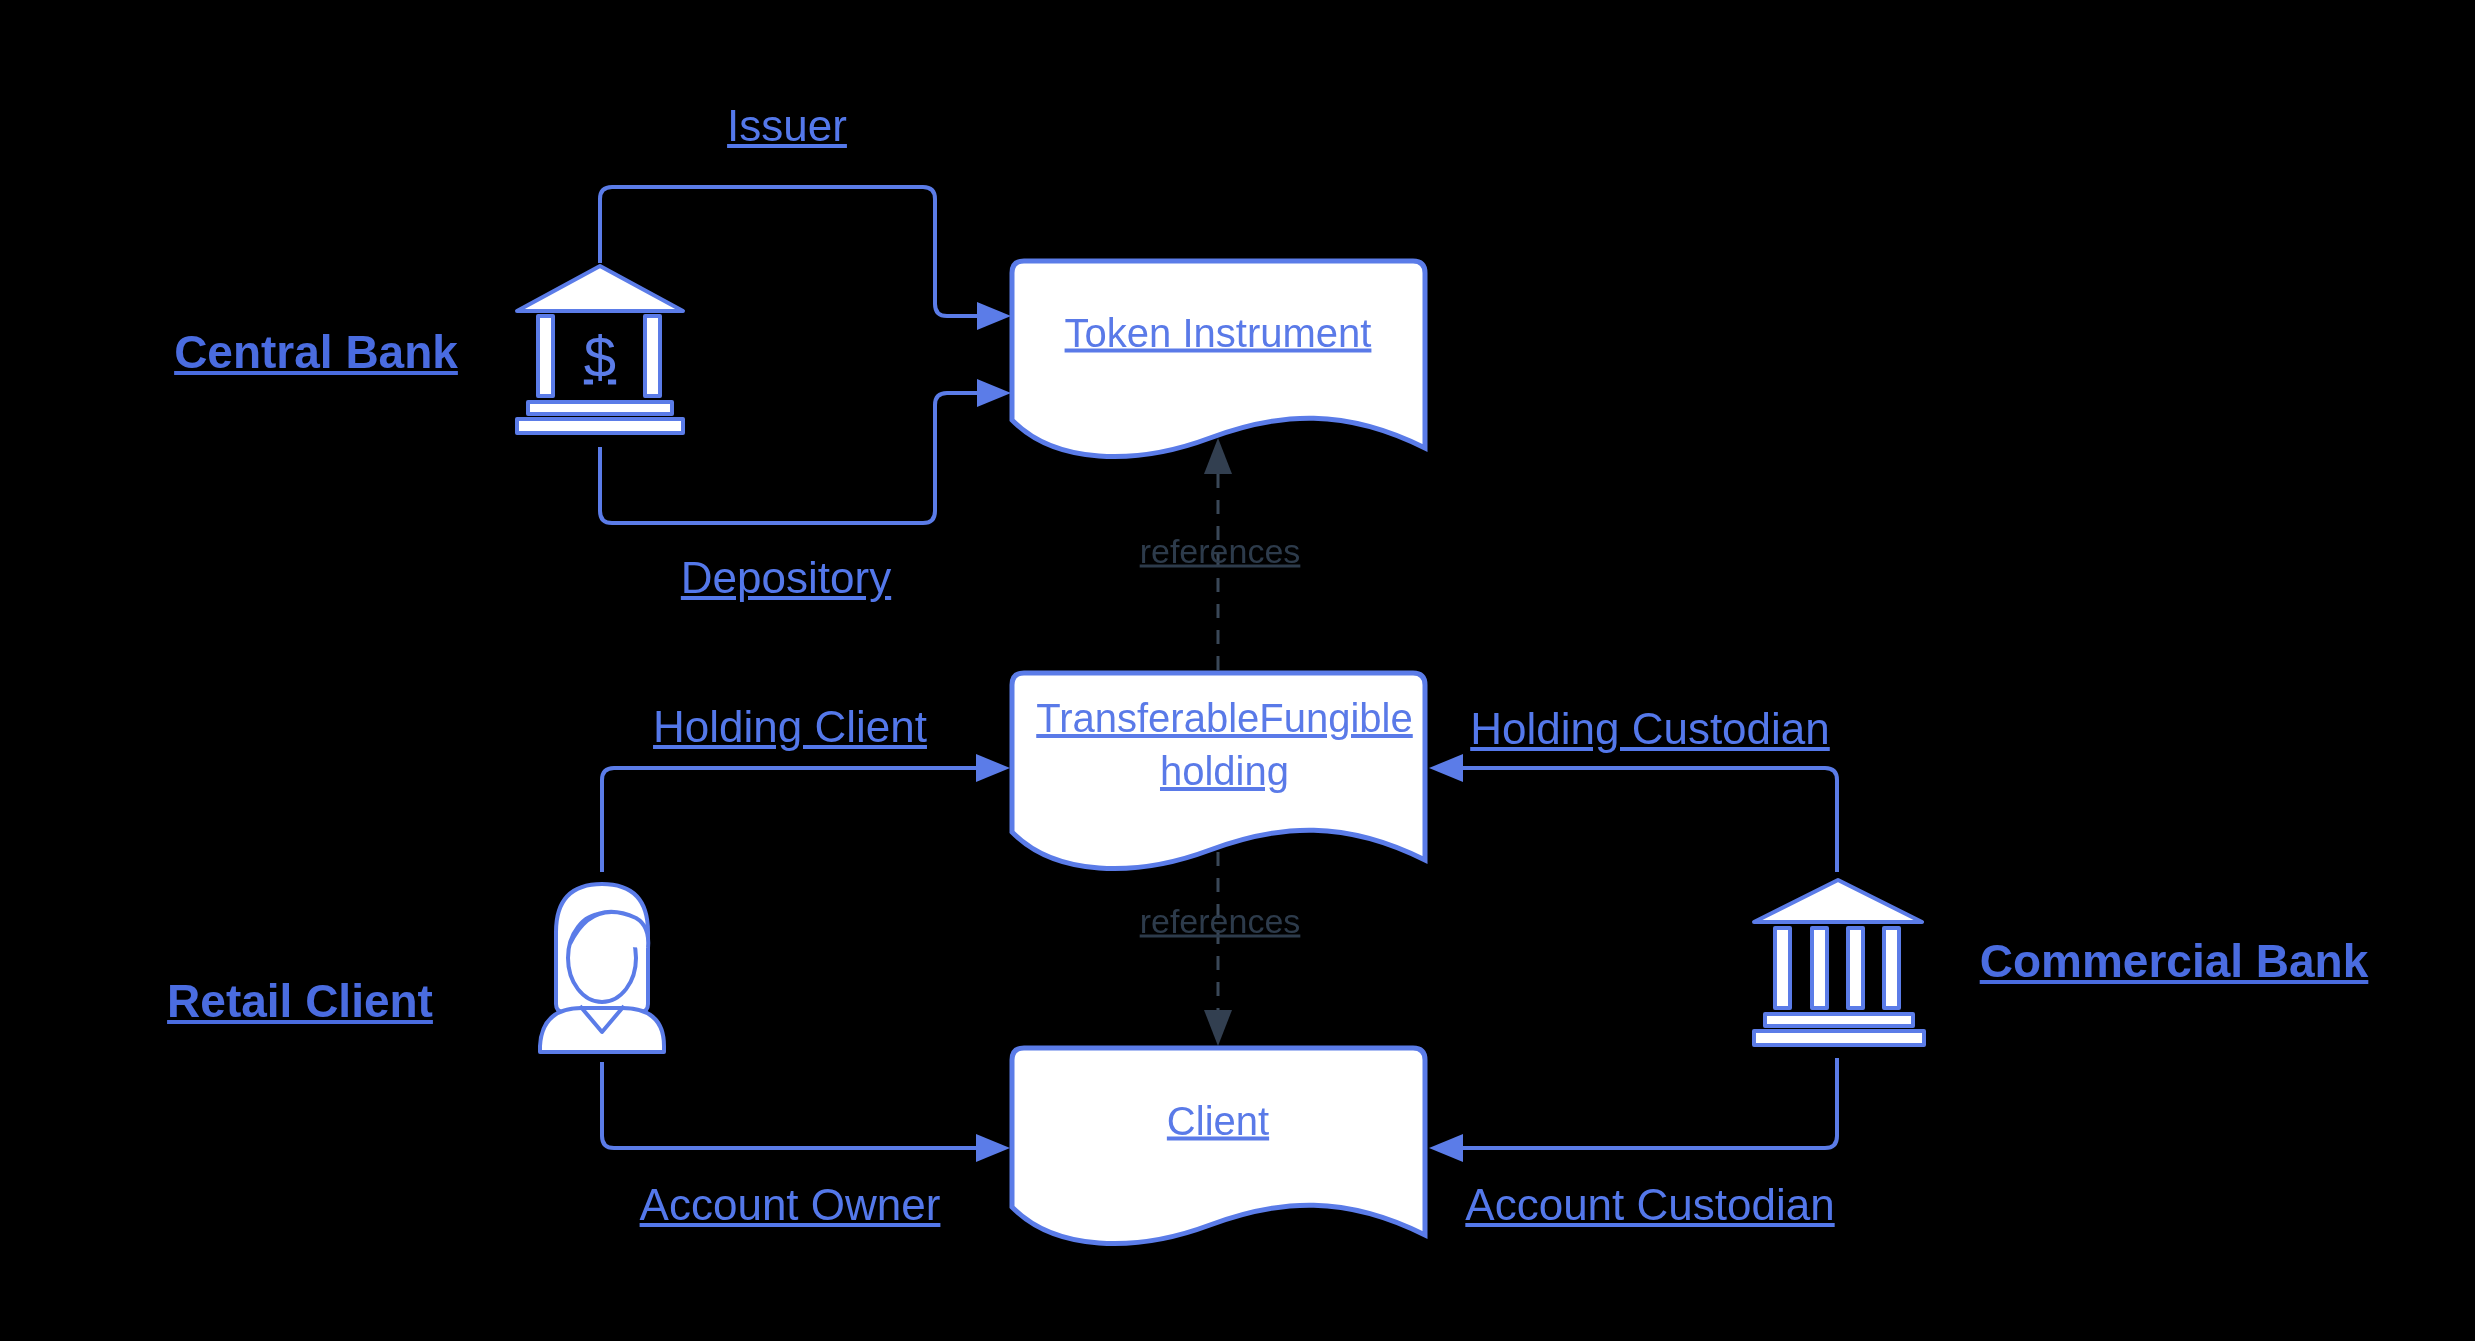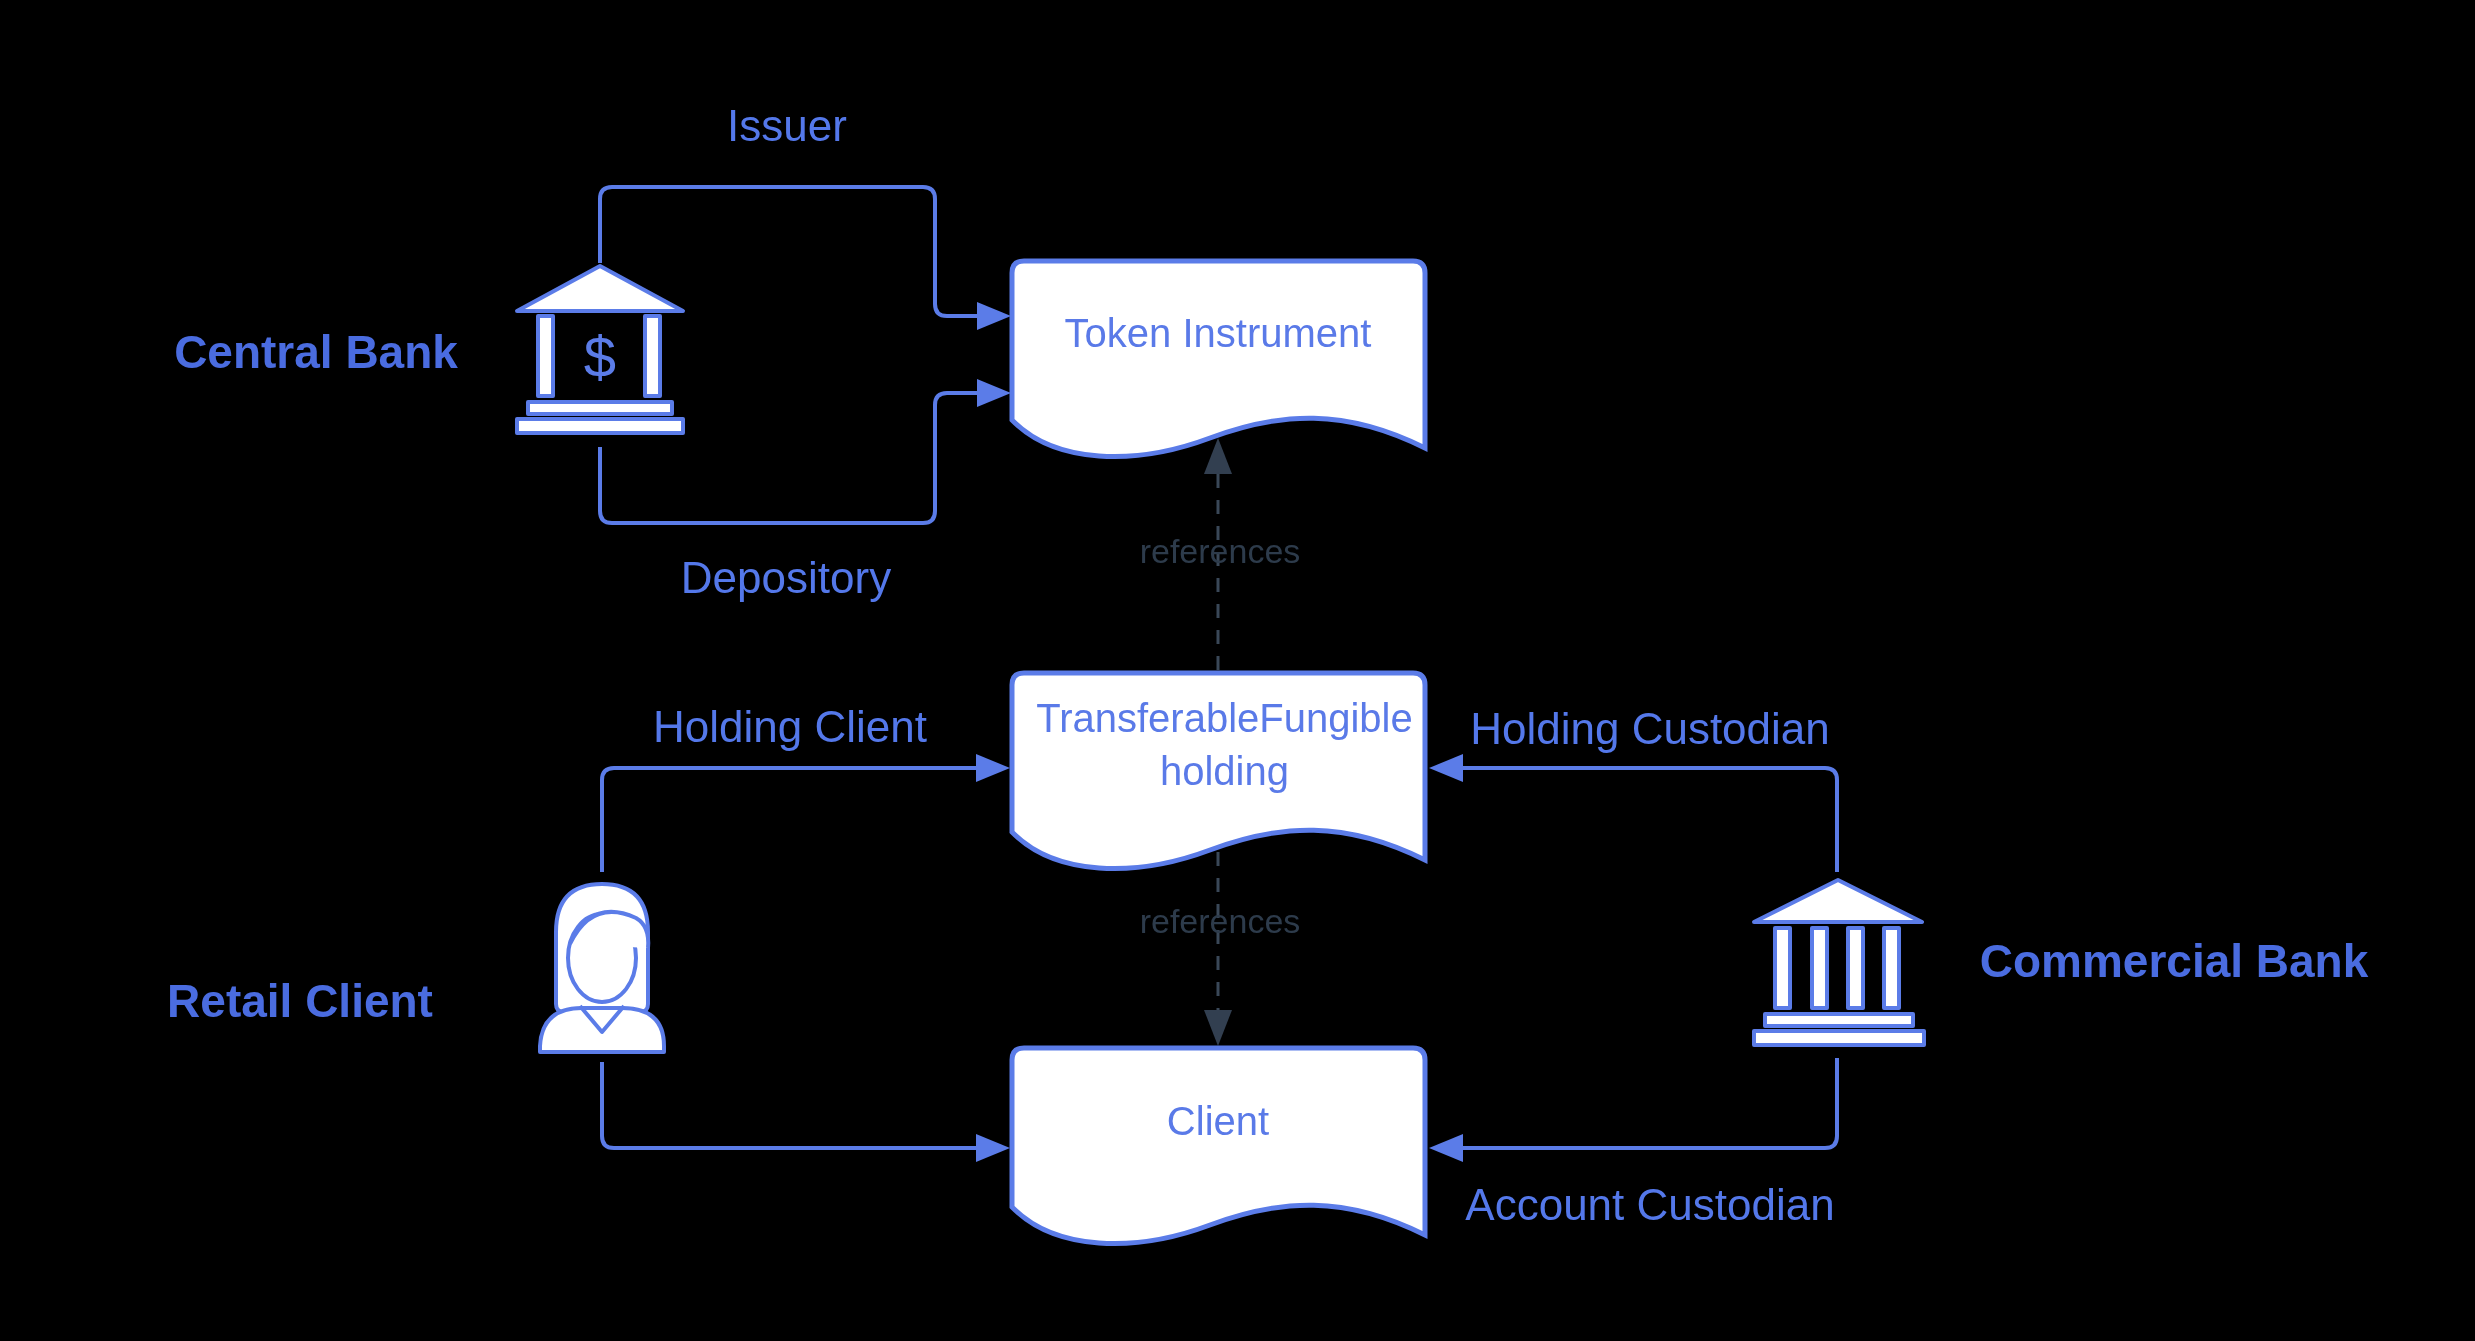--- a/index.html
+++ b/index.html
@@ -18,20 +18,21 @@
   #diagram-svg {
     position: absolute;
     left: 0;
     top: 0;
   }
   .lbl {
     position: absolute;
     transform: translate(-50%, -50%);
     white-space: nowrap;
     user-select: none;
+    text-decoration: underline;
   }
   .edge-lbl {
     font-size: 44px;
     color: #5478EA;
   }
   .actor-lbl {
     font-size: 46px;
     font-weight: bold;
     color: #4A6CE0;
   }
@@ -135,20 +136,21 @@
       <path d="M 570 944 Q 592 898 636 918 Q 650 926 648 948" fill="#FFFFFF" stroke="#5B7CE8" stroke-width="4"></path>
       <path d="M 540 1052 L 540 1046 Q 542 1008 582 1008 L 622 1008 Q 664 1008 664 1046 L 664 1052 Z" fill="#FFFFFF" stroke="#5B7CE8" stroke-width="4" stroke-linejoin="round"></path>
       <path d="M 580 1006 L 602 1032 L 624 1006" fill="none" stroke="#5B7CE8" stroke-width="4" stroke-linejoin="round"></path>
     </g>
   </svg>
 
   <div class="lbl edge-lbl" style="left:787px;  top:126px;">Issuer</div>
   <div class="lbl edge-lbl" style="left:786px;  top:578px;">Depository</div>
   <div class="lbl edge-lbl" style="left:790px;  top:727px;">Holding Client</div>
   <div class="lbl edge-lbl" style="left:1650px; top:729px;">Holding Custodian</div>
+  <div class="lbl edge-lbl" style="left:790px;  top:1205px;">Account Owner</div>
   <div class="lbl edge-lbl" style="left:1650px; top:1205px;">Account Custodian</div>
 
   <div class="lbl ref-lbl" style="left:1220px; top:551px;">references</div>
   <div class="lbl ref-lbl" style="left:1220px; top:921px;">references</div>
 
   <div class="lbl actor-lbl" style="left:300px;  top:352px;margin-left:16px;">Central Bank</div>
   <div class="lbl actor-lbl" style="left:300px;  top:1001px;">Retail Client</div>
   <div class="lbl actor-lbl" style="left:2174px; top:961px;">Commercial Bank</div>
 
   <div class="lbl dollar-glyph" style="left:600px; top:356px;">$</div>

